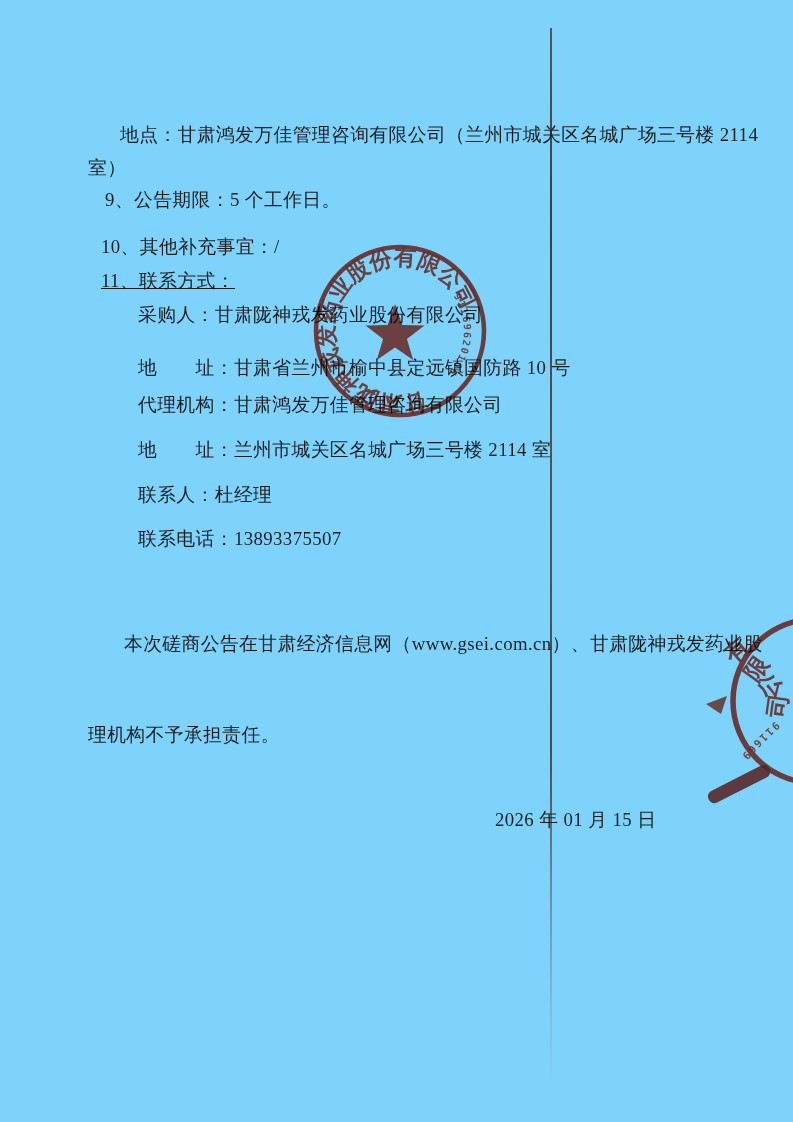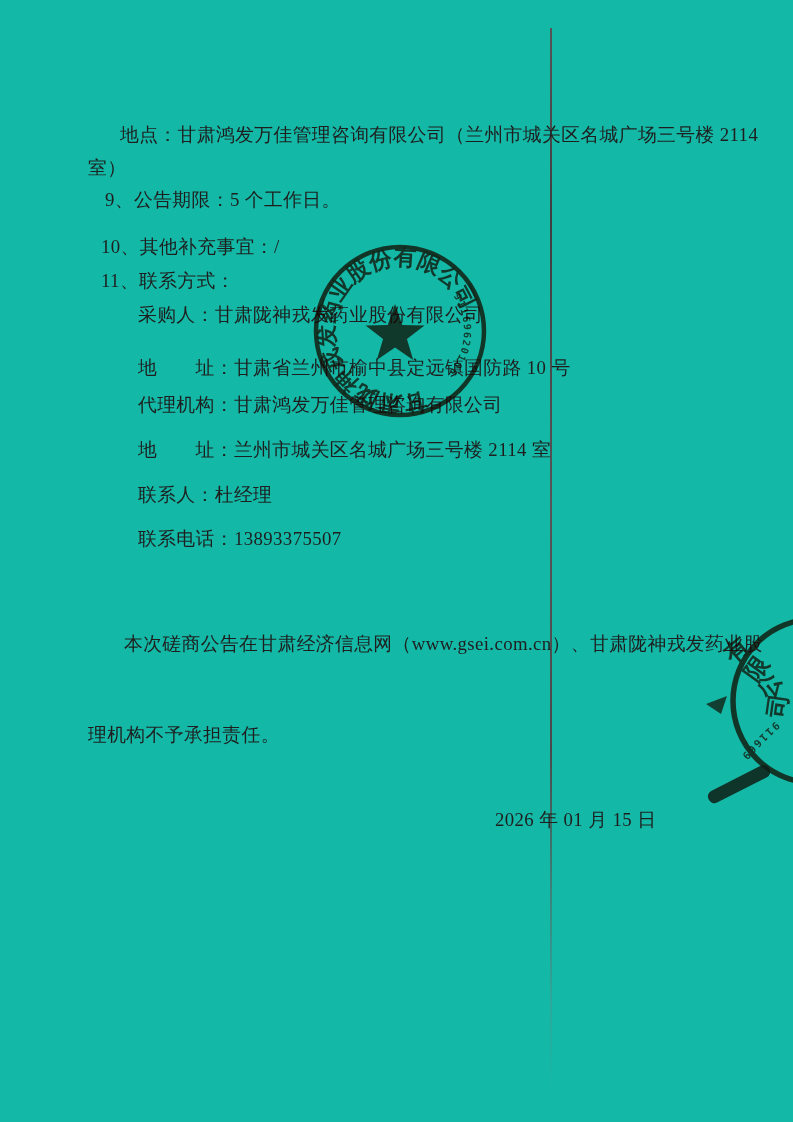--- a/index.html
+++ b/index.html
@@ -1,19 +1,19 @@
 <!DOCTYPE html>
 <html><head>
 <meta charset="utf-8">
 <style>
   html,body{margin:0;padding:0;background:#e8e8e8;}
   .page{
     position:relative;
     width:793px;height:1122px;
-    background:#14b8a6;
+    background:#7dd3fc;
     overflow:hidden;
     font-family:"Liberation Serif","DejaVu Serif",serif;
     color:#1e1e1e;
   }
   .tline{
     position:absolute;
     white-space:nowrap;
     font-size:18.8px;
     letter-spacing:0.4px;
     color:#1e1e1e;
@@ -49,21 +49,21 @@
 <body>
 
 <div class="page">
 
   <div class="fold"></div>
 
   <div class="tline" style="left:120px;top:122px;">地点：甘肃鸿发万佳管理咨询有限公司（兰州市城关区名城广场三号楼 2114</div>
   <div class="tline" style="left:88px;top:155px;">室）</div>
   <div class="tline" style="left:105px;top:187px;">9、公告期限：5 个工作日。</div>
   <div class="tline" style="left:101px;top:234px;">10、其他补充事宜：/</div>
-  <div class="tline" style="left:101px;top:268px;">11、联系方式：</div>
+  <div class="tline" style="left:101px;top:268px;text-decoration:underline;">11、联系方式：</div>
   <div class="tline" style="left:138px;top:302px;">采购人：甘肃陇神戎发药业股份有限公司</div>
   <div class="tline" style="left:138px;top:355px;">地　　址：甘肃省兰州市榆中县定远镇国防路 10 号</div>
   <div class="tline" style="left:138px;top:392px;">代理机构：甘肃鸿发万佳管理咨询有限公司</div>
   <div class="tline" style="left:138px;top:437px;">地　　址：兰州市城关区名城广场三号楼 2114 室</div>
   <div class="tline" style="left:138px;top:482px;">联系人：杜经理</div>
   <div class="tline" style="left:138px;top:526px;">联系电话：13893375507</div>
   <div class="tline" style="left:124px;top:631px;">本次磋商公告在甘肃经济信息网（www.gsei.com.cn）、甘肃陇神戎发药业股</div>
   <div class="tline" style="left:88px;top:722px;">理机构不予承担责任。</div>
   <div class="tline" style="left:495px;top:783px;margin-top:24px;">2026 年 01 月 15 日</div>
 

